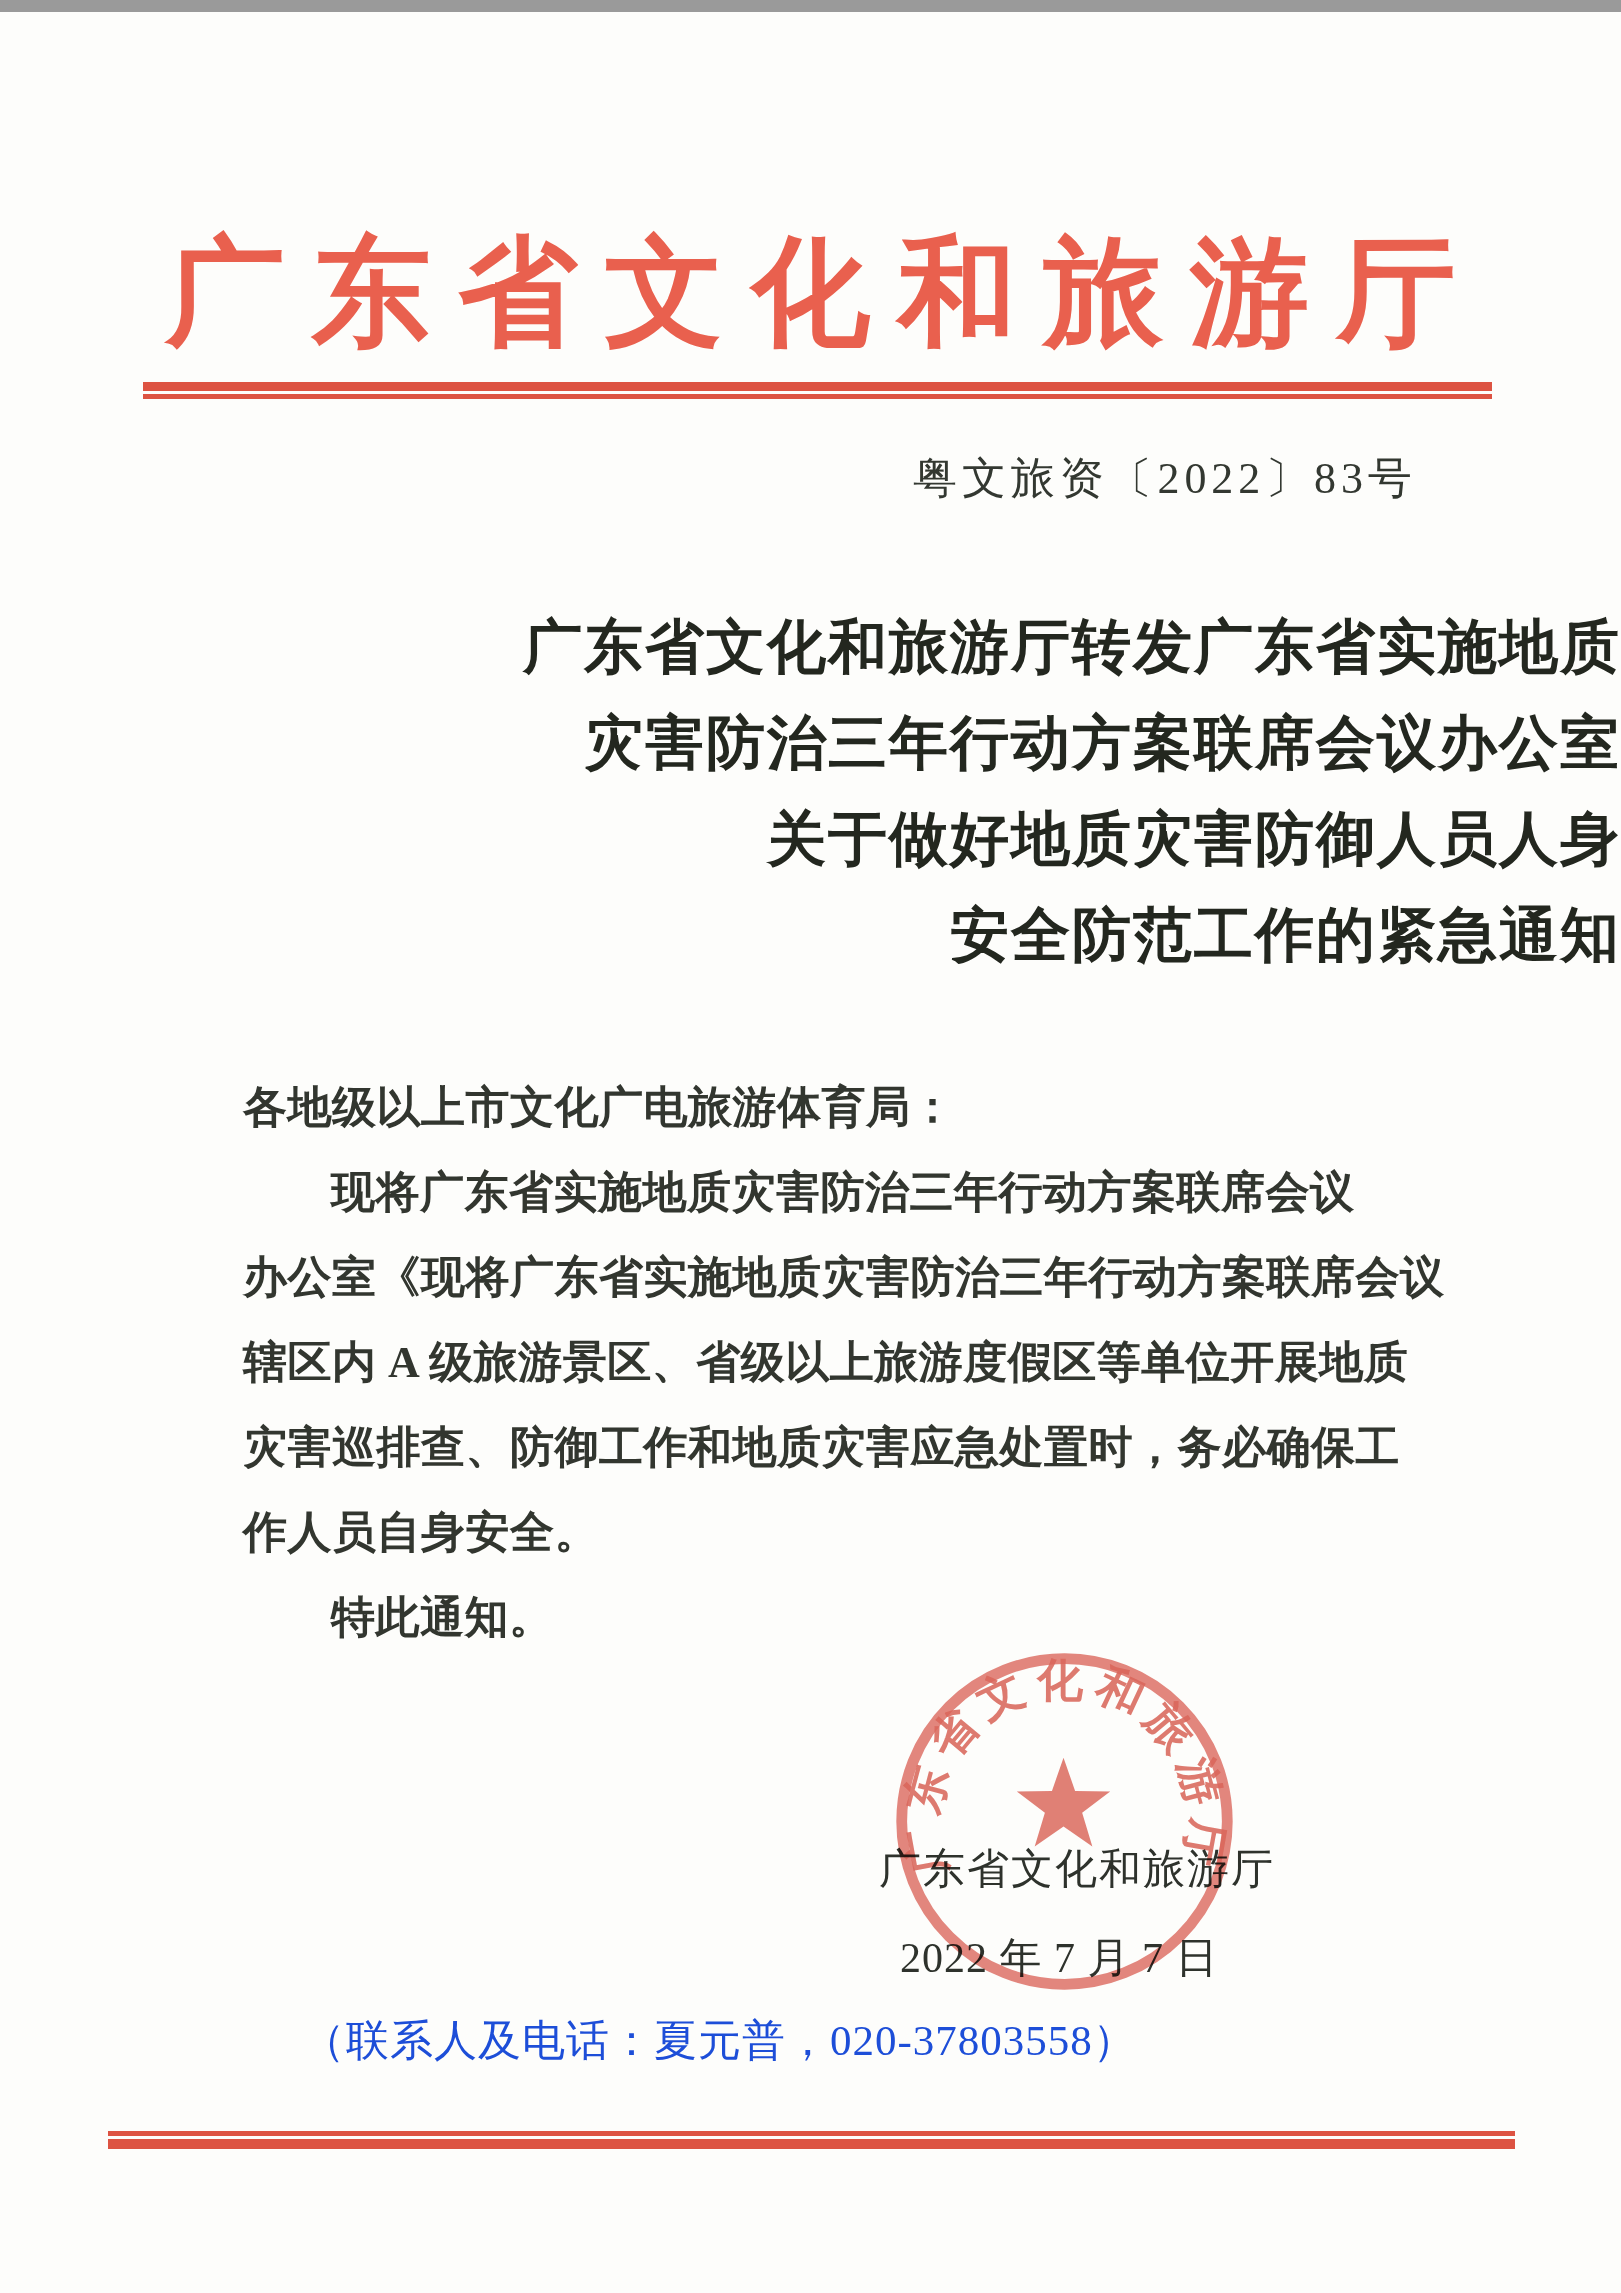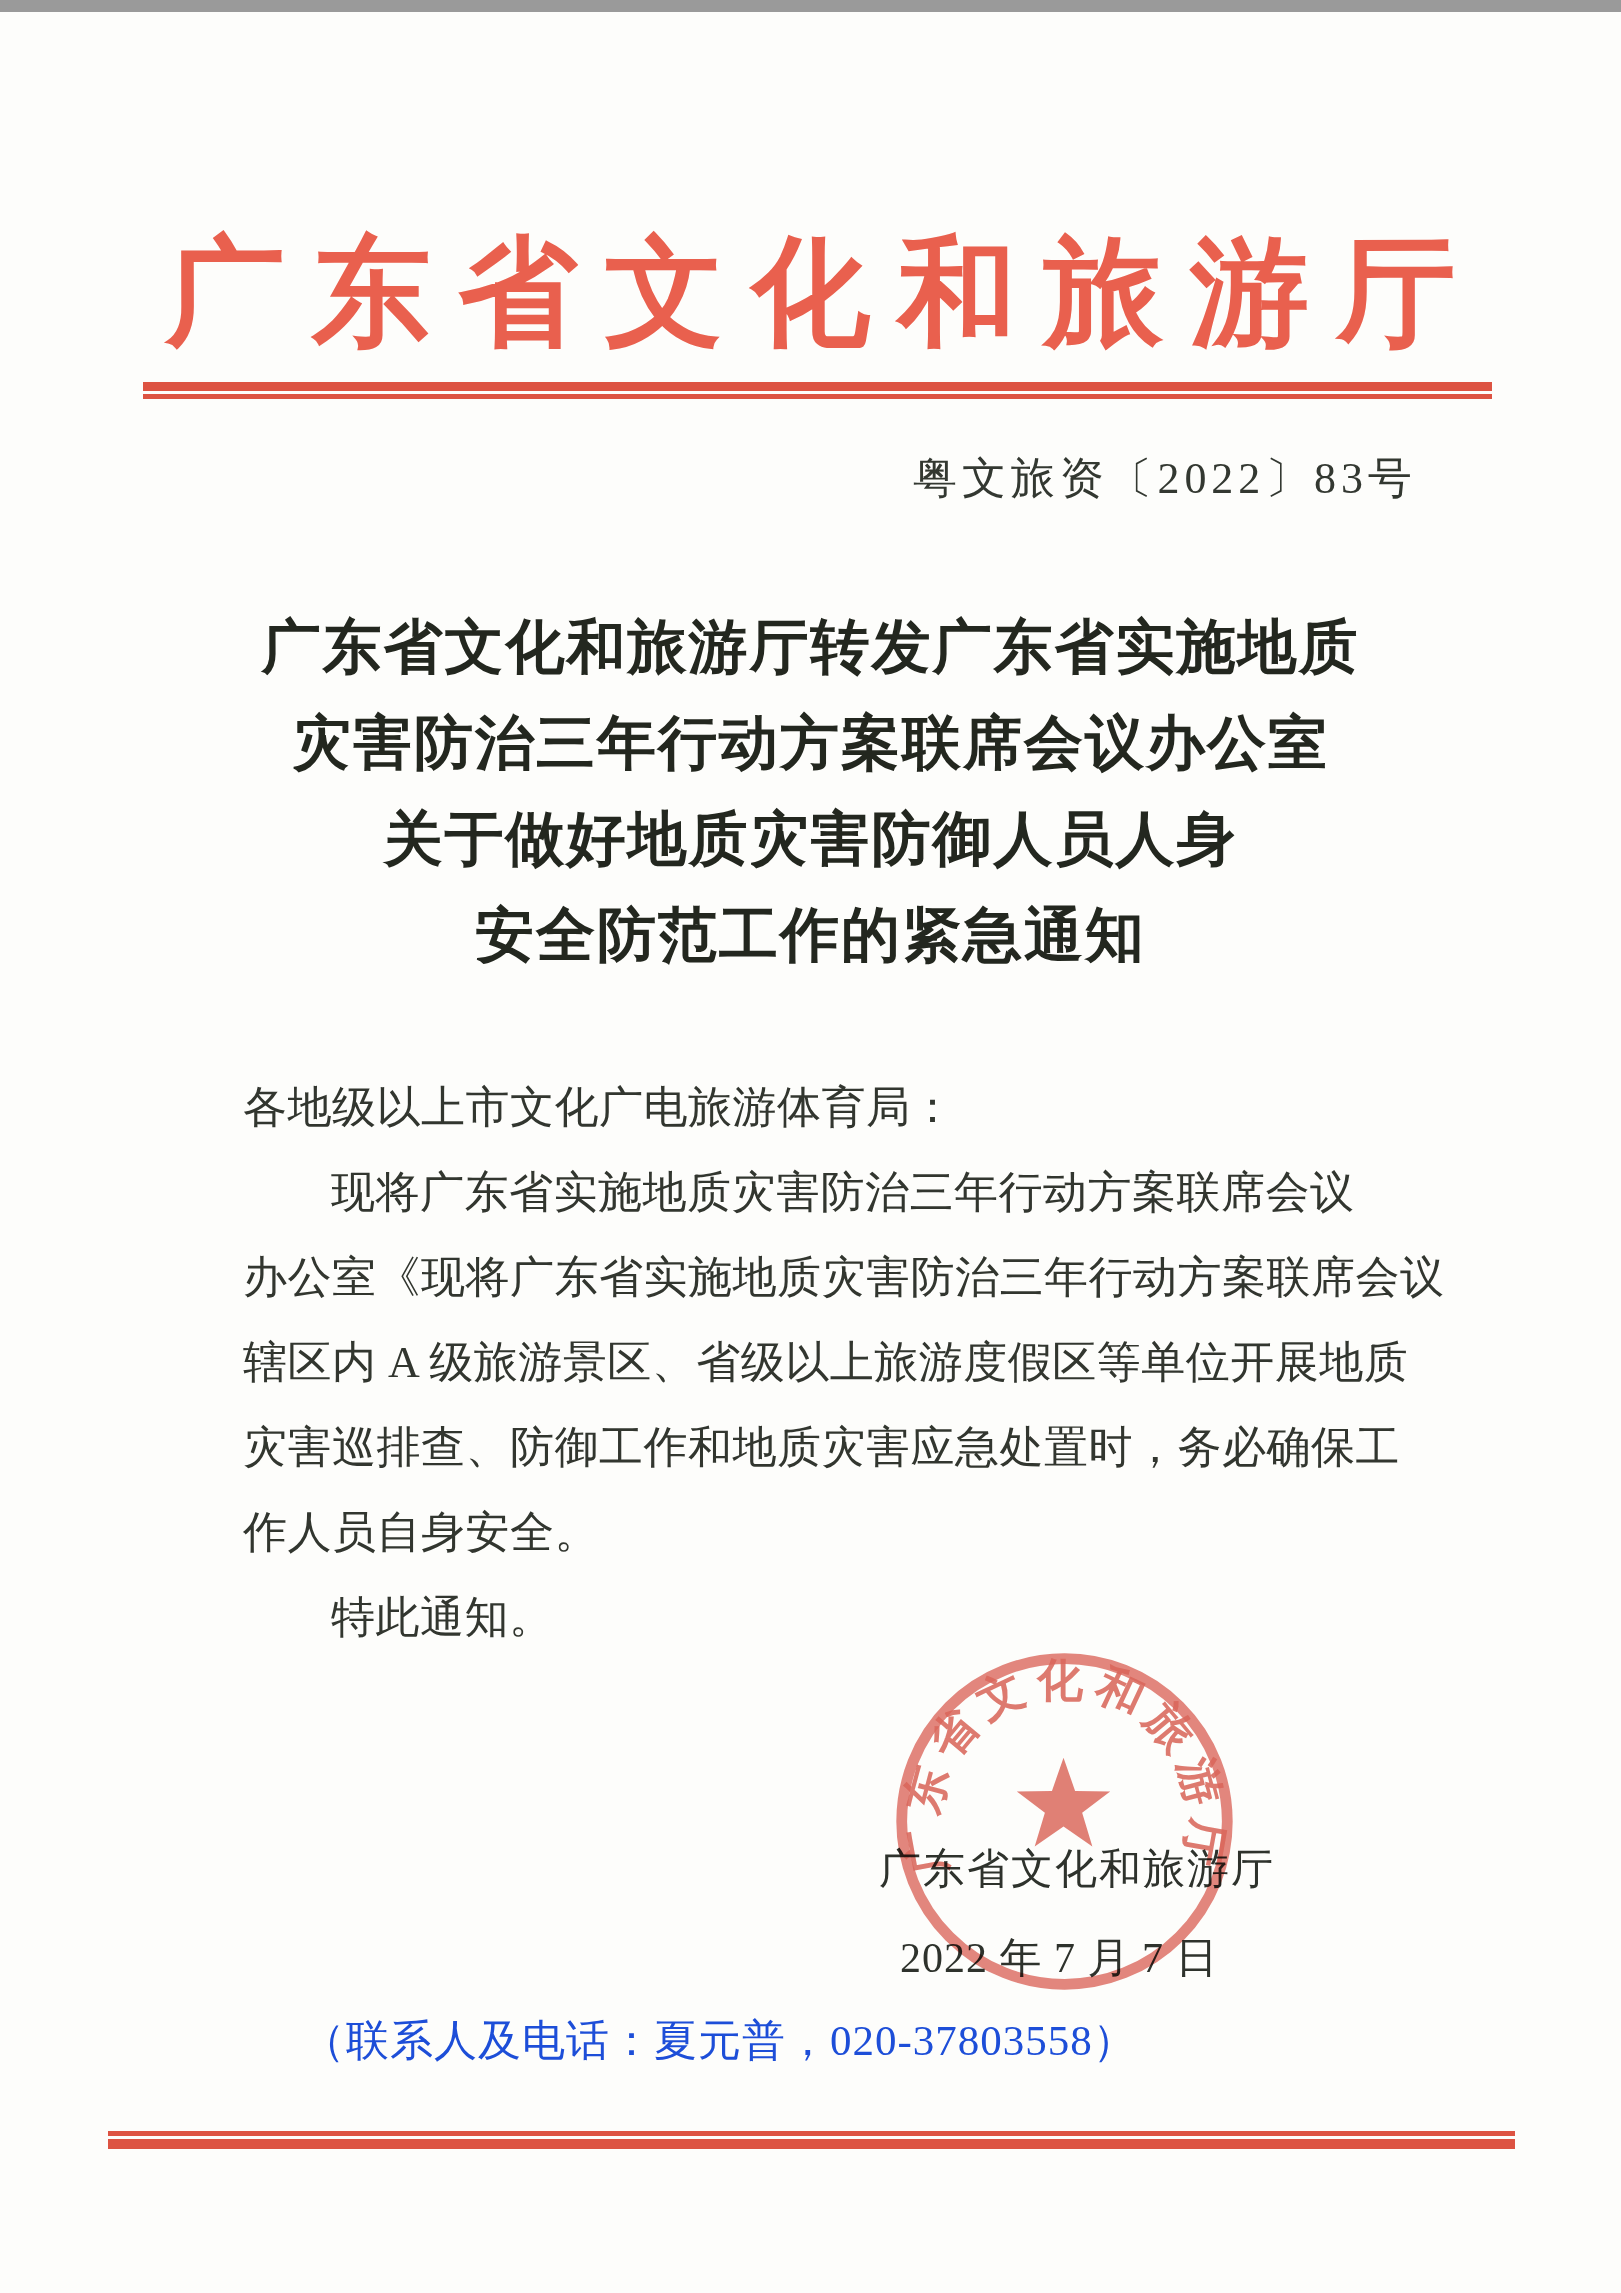--- a/index.html
+++ b/index.html
@@ -48,39 +48,40 @@
     color: #333831;
     letter-spacing: 4.9px;
     white-space: nowrap;
   }
 
   .title-block {
     position: absolute;
     top: 587px;
     left: 0;
     width: 100%;
-    text-align: center;
+    text-align: right;
     font-family: "Liberation Sans", sans-serif;
     font-weight: bold;
     font-size: 59px;
     line-height: 96px;
     color: #23271f;
     letter-spacing: 2px;
   }
   .title-line { white-space: nowrap; }
 
   .body-block {
     position: absolute;
     top: 1053px;
     left: 243px;
     width: 1157px;
     font-size: 44px;
     line-height: 85px;
     color: #32362f;
     letter-spacing: 0.5px;
+    font-weight: bold;
   }
   .line { white-space: nowrap; }
   .line.indent { padding-left: 88px; }
 
   .signature {
     position: absolute;
     top: 1829px;
     left: 879px;
     font-size: 42px;
     letter-spacing: 2px;

